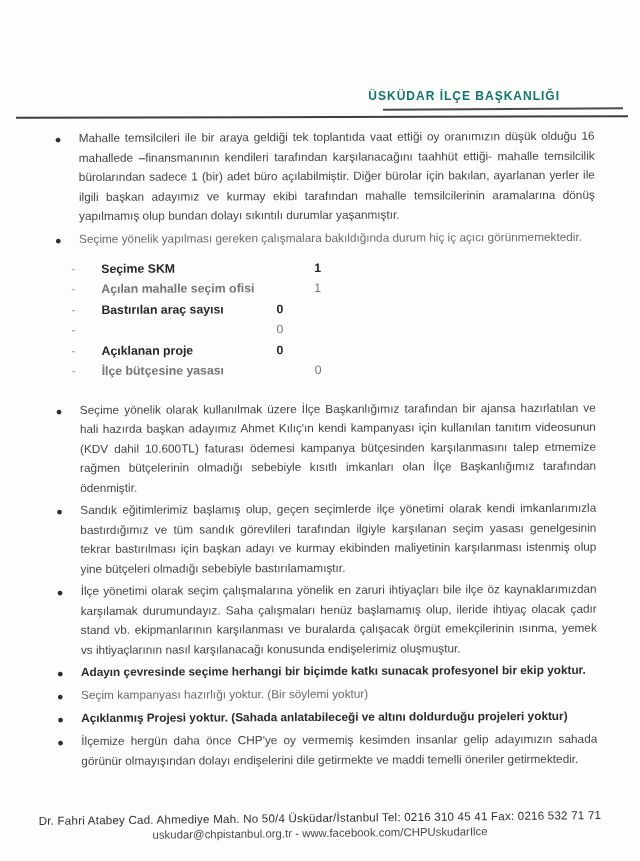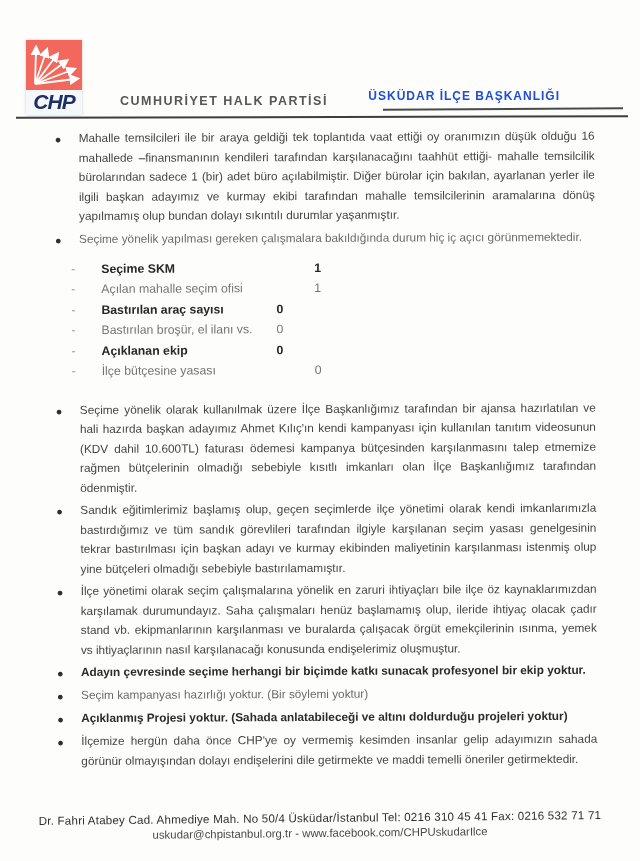--- a/index.html
+++ b/index.html
@@ -23,40 +23,40 @@
     width: 56px; height: 25px; background: #f4f8fa;
     font-weight: bold; font-style: italic; font-size: 21px; line-height: 24px;
     text-align: center; color: #1d2f63; letter-spacing: -1px;
   }
   .party-name {
     position: absolute; left: 120px; top: 94px;
     font-size: 12.5px; font-weight: bold; color: #565656; letter-spacing: 1.5px;
   }
   .office-name {
     position: absolute; right: 80px; top: 89px;
-    font-size: 12px; font-weight: bold; color: #1d4ed8; letter-spacing: 1px;
+    font-size: 12px; font-weight: bold; color: #0f766e; letter-spacing: 1px;
   }
   .rule-right { position: absolute; top: 108px; left: 383px; width: 240px; height: 2px; background: #4a4a4a; transform: rotate(-0.4deg); }
   .rule-main { position: absolute; top: 116px; left: 16px; right: 12px; height: 2px; background: #3e3e3e; transform: rotate(-0.15deg); }
   
   .content {
     position: absolute; top: 128px; left: 0; right: 0;
     padding: 0 44px 0 56px;
     transform: rotate(-0.25deg);
   }
   .bullet-row { display: flex; margin-bottom: 3px; }
   .bullet-dot { width: 24px; flex: 0 0 24px; font-size: 11px; color: #2f2f2f; line-height: 19px; padding-top: 1px; }
   .bullet-text { flex: 1; font-size: 11.8px; line-height: 19.5px; text-align: justify; color: #454545; }
   .bullet-row.strong .bullet-text { font-weight: bold; color: #2b2b2b; }
   .bullet-row.light .bullet-text { color: #6b6b6b; }
   
   .stats { margin: 12px 0 16px 16px; width: 280px; }
   .stat-row { position: relative; display: flex; height: 20.5px; align-items: baseline; }
   .stat-dash { width: 30px; flex: 0 0 30px; color: #9a9a9a; font-size: 12px; }
-  .stat-label { font-size: 12.3px; }
+  .stat-label { font-size: 12.3px; font-weight: bold; }
   .stat-value { position: absolute; font-size: 12.3px; }
   .stat-row:nth-child(odd) .stat-label,
   .stat-row:nth-child(odd) .stat-value { font-weight: bold; color: #272727; }
   .stat-row:nth-child(even) .stat-label,
   .stat-row:nth-child(even) .stat-value { color: #757575; }
   .stat-row:nth-child(1) .stat-value { left: 243px; }
   .stat-row:nth-child(2) .stat-value { left: 243px; }
   .stat-row:nth-child(3) .stat-value { left: 205px; }
   .stat-row:nth-child(4) .stat-value { left: 205px; }
   .stat-row:nth-child(5) .stat-value { left: 205px; }
@@ -68,41 +68,20 @@
   }
   .footer-line1 { font-size: 11.6px; color: #303030; letter-spacing: .2px; }
   .footer-line2 { font-size: 11.4px; color: #4a4a4a; margin-top: 3px; }
 </style>
 </head>
 <body>
 
 <div class="page">
 
   <div class="header">
-    <div class="logo">
-      <div class="logo-box">
-        <svg width="56" height="50" viewBox="0 0 56 50">
-          <defs>
-            <marker id="ah" markerWidth="6" markerHeight="6" refX="3" refY="3" orient="auto">
-              <path d="M0,0 L6,3 L0,6 Z" fill="#ffffff"></path>
-            </marker>
-          </defs>
-          <g stroke="#ffffff" stroke-width="1.8" marker-end="url(#ah)">
-            <line x1="9" y1="44" x2="10" y2="10"></line>
-            <line x1="9" y1="44" x2="20" y2="12"></line>
-            <line x1="9" y1="44" x2="30" y2="16"></line>
-            <line x1="9" y1="44" x2="39" y2="22"></line>
-            <line x1="9" y1="44" x2="46" y2="30"></line>
-            <line x1="9" y1="44" x2="49" y2="39"></line>
-          </g>
-        </svg>
-      </div>
-      <div class="logo-text">CHP</div>
-    </div>
-    <div class="party-name">CUMHURİYET HALK PARTİSİ</div>
     <div class="office-name">ÜSKÜDAR İLÇE BAŞKANLIĞI</div>
     <div class="rule-right"></div>
     <div class="rule-main"></div>
   </div>
 
   <div class="content">
 
     <div class="bullet-row">
       <span class="bullet-dot">●</span>
       <p class="bullet-text">Mahalle temsilcileri ile bir araya geldiği tek toplantıda vaat ettiği oy oranımızın düşük olduğu 16 mahallede –finansmanının kendileri tarafından karşılanacağını taahhüt ettiği- mahalle temsilcilik bürolarından sadece 1 (bir) adet büro açılabilmiştir. Diğer bürolar için bakılan, ayarlanan yerler ile ilgili başkan adayımız ve kurmay ekibi tarafından mahalle temsilcilerinin aramalarına dönüş yapılmamış olup bundan dolayı sıkıntılı durumlar yaşanmıştır.</p>
@@ -123,26 +102,25 @@
         <span class="stat-label">Açılan mahalle seçim ofisi</span>
         <span class="stat-value">1</span>
       </div>
       <div class="stat-row">
         <span class="stat-dash">-</span>
         <span class="stat-label">Bastırılan araç sayısı</span>
         <span class="stat-value">0</span>
       </div>
       <div class="stat-row">
         <span class="stat-dash">-</span>
-        <span class="stat-label">Bastırılan broşür, el ilanı vs.</span>
         <span class="stat-value">0</span>
       </div>
       <div class="stat-row">
         <span class="stat-dash">-</span>
-        <span class="stat-label">Açıklanan ekip</span>
+        <span class="stat-label">Açıklanan proje</span>
         <span class="stat-value">0</span>
       </div>
       <div class="stat-row">
         <span class="stat-dash">-</span>
         <span class="stat-label">İlçe bütçesine yasası</span>
         <span class="stat-value">0</span>
       </div>
     </div>
 
     <div class="bullet-row">

